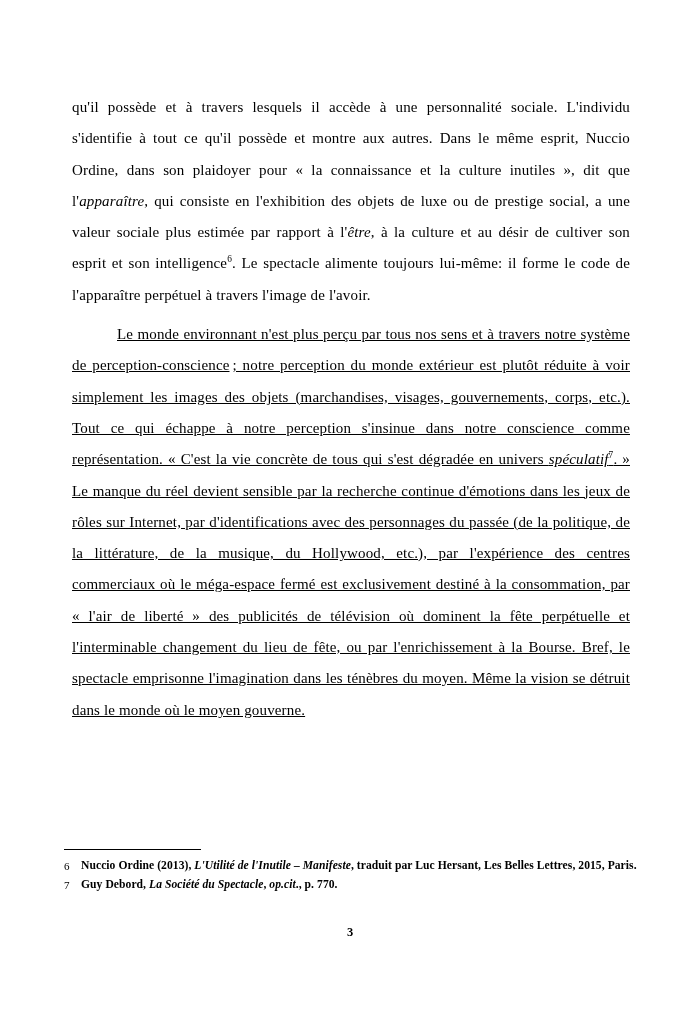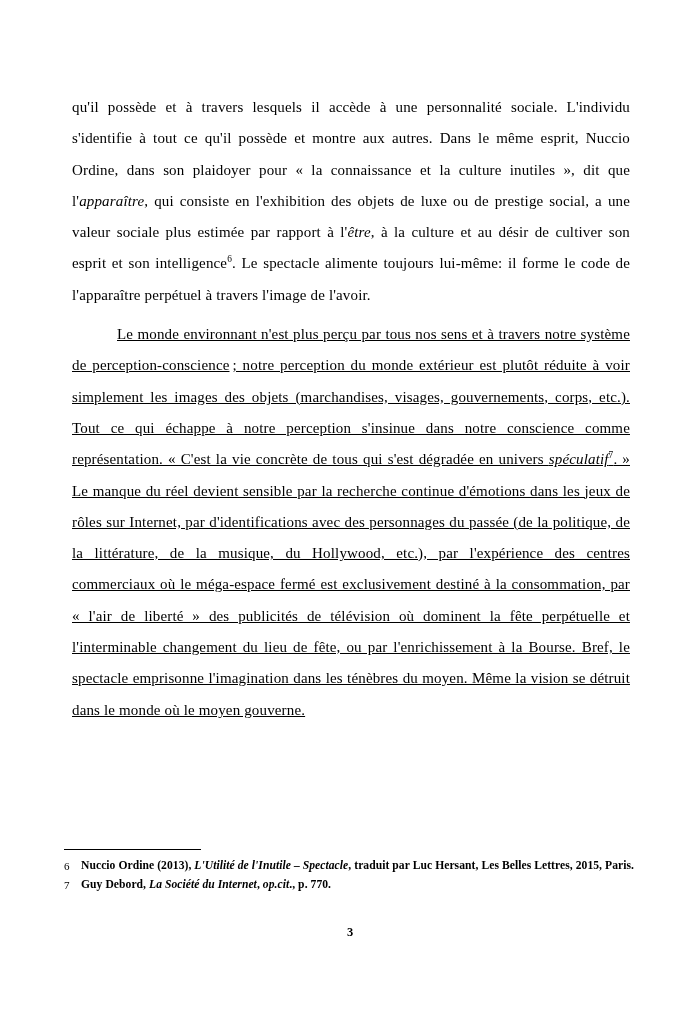--- a/index.html
+++ b/index.html
@@ -102,24 +102,24 @@
   <div class="body-block">
     <p class="para">qu'il possède et à travers lesquels il accède à une personnalité sociale. L'individu s'identifie à tout ce qu'il possède et montre aux autres. Dans le même esprit, Nuccio Ordine, dans son plaidoyer pour « la connaissance et la culture inutiles », dit que l'<span class="it">apparaître</span>, qui consiste en l'exhibition des objets de luxe ou de prestige social, a une valeur sociale plus estimée par rapport à l'<span class="it">être</span>, à la culture et au désir de cultiver son esprit et son intelligence<sup class="fnref">6</sup>. Le spectacle alimente toujours lui-même: il forme le code de l'apparaître perpétuel à travers l'image de l'avoir.</p>
     <p class="para indent">Le monde environnant n'est plus perçu par tous nos sens et à travers notre système de perception-conscience<span class="thin"></span>; notre perception du monde extérieur est plutôt réduite à voir simplement les images des objets (marchandises, visages, gouvernements, corps, etc.). Tout ce qui échappe à notre perception s'insinue dans notre conscience comme représentation. « C'est la vie concrète de tous qui s'est dégradée en univers <span class="it">spéculatif</span><sup class="fnref">7</sup>. » Le manque du réel devient sensible par la recherche continue d'émotions dans les jeux de rôles sur Internet, par d'identifications avec des personnages du passée (de la politique, de la littérature, de la musique, du Hollywood, etc.), par l'expérience des centres commerciaux où le méga-espace fermé est exclusivement destiné à la consommation, par « l'air de liberté » des publicités de télévision où dominent la fête perpétuelle et l'interminable changement du lieu de fête, ou par l'enrichissement à la Bourse. Bref, le spectacle emprisonne l'imagination dans les ténèbres du moyen. Même la vision se détruit dans le monde où le moyen gouverne.</p>
   </div>
 
   <div class="footnotes">
     <div class="fn-rule"></div>
 
     <div class="fn">
       <span class="fn-num">6</span>
-      <span class="fn-text">Nuccio Ordine (2013), <span class="it">L'Utilité de l'Inutile – Spectacle</span>, traduit par Luc Hersant, Les Belles Lettres, 2015, Paris.</span>
+      <span class="fn-text">Nuccio Ordine (2013), <span class="it">L'Utilité de l'Inutile – Manifeste</span>, traduit par Luc Hersant, Les Belles Lettres, 2015, Paris.</span>
     </div>
 
     <div class="fn">
       <span class="fn-num">7</span>
-      <span class="fn-text">Guy Debord, <span class="it">La Société du Internet</span>, <span class="it">op.cit</span>., p. 770.</span>
+      <span class="fn-text">Guy Debord, <span class="it">La Société du Spectacle</span>, <span class="it">op.cit</span>., p. 770.</span>
     </div>
   </div>
 
   <div class="page-number">3</div>
 
 </div>
 
 </body></html>

